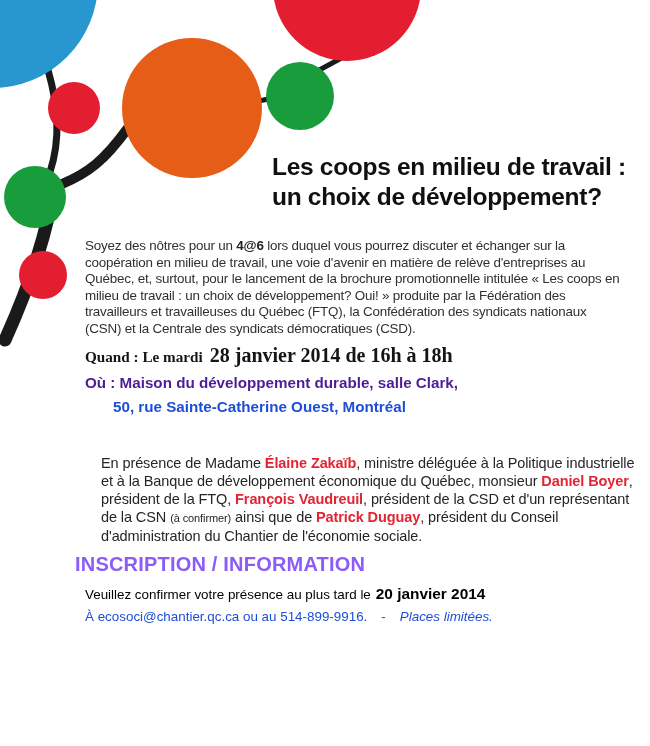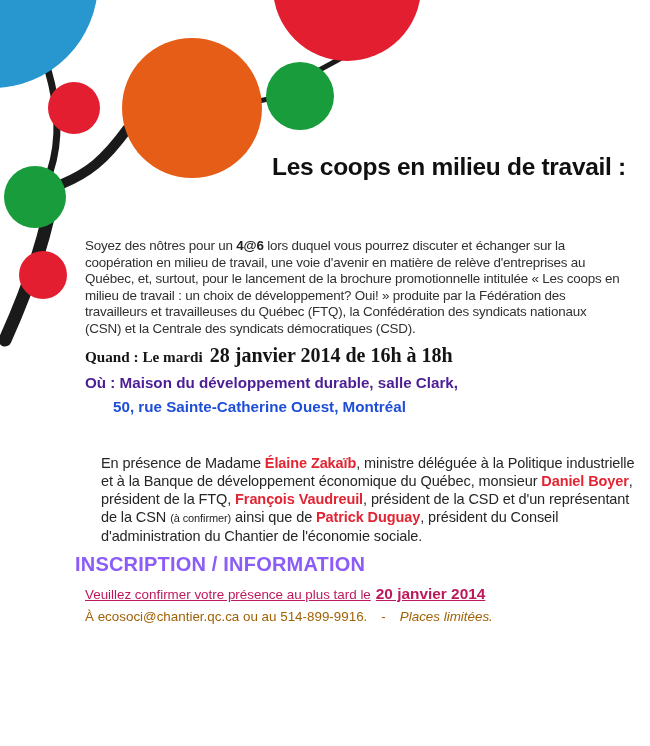--- a/index.html
+++ b/index.html
@@ -24,24 +24,24 @@
   .where{left:85px;top:374px;font-size:15.2px;font-weight:bold;color:#4c1d95;white-space:nowrap;}
   .where2{left:113px;top:398px;font-size:15.2px;font-weight:bold;color:#1d4ed8;white-space:nowrap;}
 
   .presence{left:85px;top:438px;width:543px;margin:16px;font-size:14.5px;line-height:18px;
             letter-spacing:-0.1px;color:#262626;}
   .presence .name{color:#e22433;font-weight:bold;}
   .presence .paren-small{font-size:11px;}
 
   .reg-heading{left:75px;top:553px;font-size:20px;font-weight:800;color:#8b5cf6;letter-spacing:0.2px;}
 
-  .confirm{left:85px;top:585px;font-size:13.4px;color:#be185d;white-space:nowrap;text-decoration:underline;}
+  .confirm{left:85px;top:585px;font-size:13.4px;color:#000000;white-space:nowrap;}
   .confirm .date{font-size:15.4px;font-weight:bold;margin-left:5px;}
 
-  .contact{left:85px;top:609px;font-size:13.4px;color:#a16207;white-space:nowrap;}
+  .contact{left:85px;top:609px;font-size:13.4px;color:#1d4ed8;white-space:nowrap;}
   .contact .sep{margin:0 14px;}
   .contact .note{font-style:italic;}
 
   .logo{position:absolute;z-index:2;text-align:center;}
   .logo svg{display:block;margin:0 auto;}
   .wordmark{color:#1b1b1b;font-weight:800;}
   .chantier-text{position:absolute;left:55px;top:703px;z-index:2;font-size:8px;line-height:10px;
                  letter-spacing:0.4px;color:#3d3d3d;font-weight:500;text-align:left;}
   .reseau-label{font-size:17px;letter-spacing:0.5px;margin-top:2px;}
   .ftq-label{font-family:"Liberation Serif", serif;font-size:19px;font-weight:bold;
@@ -63,20 +63,21 @@
     <circle cx="347" cy="-13" r="74" fill="#e31e31"></circle>
     <circle cx="192" cy="108" r="70" fill="#e65d17"></circle>
     <circle cx="74" cy="108" r="26" fill="#e31e31"></circle>
     <circle cx="300" cy="96" r="34" fill="#189c3c"></circle>
     <circle cx="35" cy="197" r="31" fill="#189c3c"></circle>
     <circle cx="43" cy="275" r="24" fill="#e31e31"></circle>
   </svg>
 
   <div class="txt title">
     <div>Les coops en milieu de travail :</div>
+    <div>un choix de développement?</div>
   </div>
 
   <p class="txt intro"><span>Soyez des nôtres pour un </span><b>4@6</b><span> lors duquel vous pourrez discuter et échanger sur la coopération en milieu de travail, une voie d'avenir en matière de relève d'entreprises au Québec, et, surtout, pour le lancement de la brochure promotionnelle intitulée « Les coops en milieu de travail : un choix de développement? Oui! » produite par la Fédération des travailleurs et travailleuses du Québec (FTQ), la Confédération des syndicats nationaux (CSN) et la Centrale des syndicats démocratiques (CSD).</span></p>
 
   <div class="txt when">
     <span class="wlabel">Quand : Le mardi</span><span class="wvalue">28 janvier 2014 de 16h à 18h</span>
   </div>
   <div class="txt where">Où : Maison du développement durable, salle Clark,</div>
   <div class="txt where2">50, rue Sainte-Catherine Ouest, Montréal</div>
 

